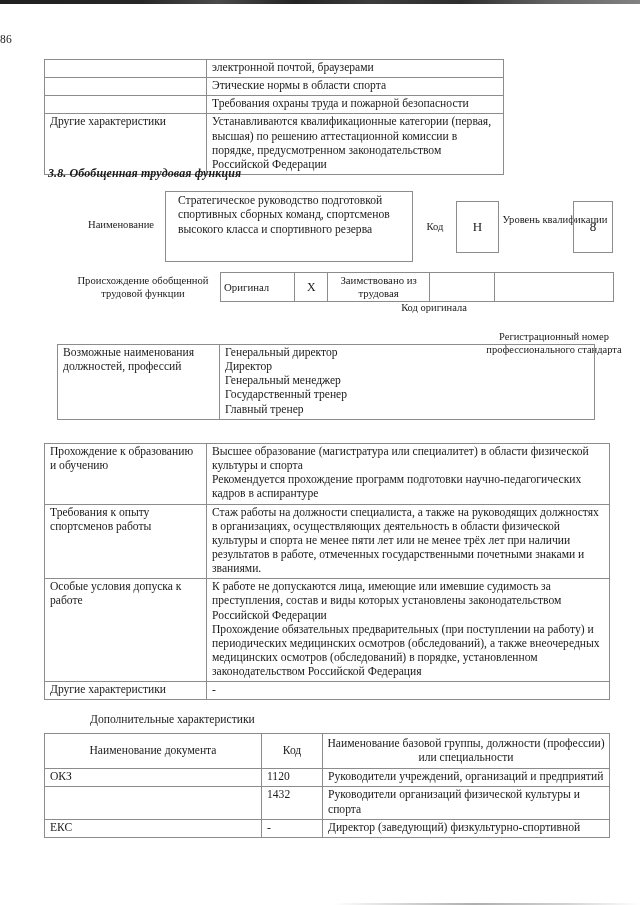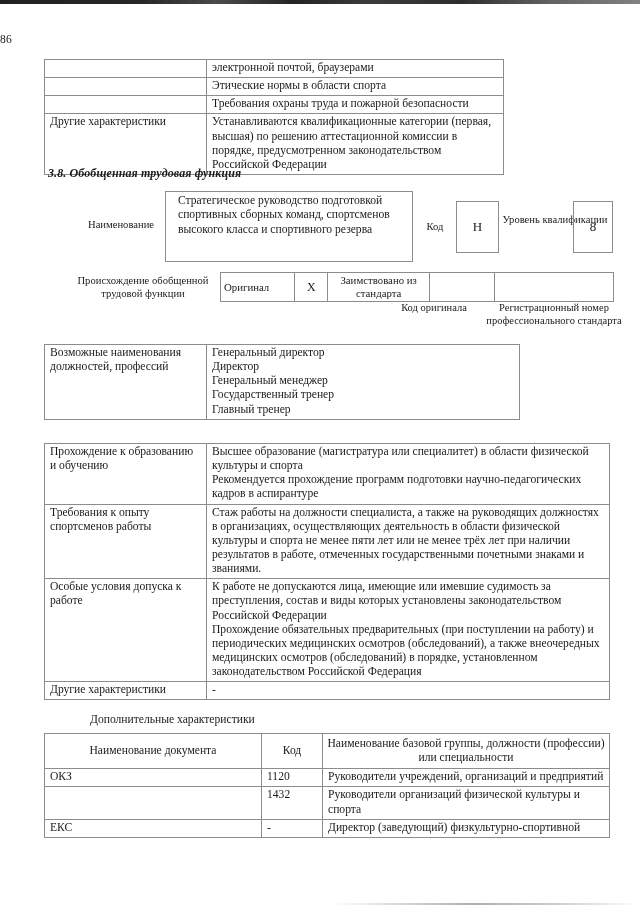--- a/index.html
+++ b/index.html
@@ -147,27 +147,27 @@
   .origin-table td.orig-code { width: 76px; }
   .origin-table td.orig-regnum { width: 148px; }
   .origin-caption {
     position: absolute;
     font-size: 10.5px;
     text-align: center;
     line-height: 1.25;
     top: 31px;
   }
   #caption-code-original { left: 352px; width: 76px; }
-  #caption-reg-number { left: 430px; width: 160px; }
+  #caption-reg-number { left: 430px; width: 160px; margin-top: 29px; }
 
   
   #table-job-titles {
     top: 344px;
-    left: 44px;
-    width: 476px;
+    left: 57px;
+    width: 538px;
   }
   #table-job-titles .c1 { width: 152px; }
   #table-job-titles .titles-list { margin: 0; padding: 0; list-style: none; }
   #table-job-titles .titles-list li { line-height: 1.22; }
 
   
   #table-requirements {
     top: 443px;
     left: 44px;
     width: 566px;
@@ -239,21 +239,21 @@
 </div>
 
 <div class="origin-block">
   <div class="side-label" id="origin-label">Происхождение обобщенной трудовой функции</div>
 
   <table class="origin-table">
     <tbody>
       <tr>
         <td class="orig-name">Оригинал</td>
         <td class="orig-mark">X</td>
-        <td class="orig-borrowed">Заимствовано из стандарта</td>
+        <td class="orig-borrowed">Заимствовано из трудовая</td>
         <td class="orig-code"></td>
         <td class="orig-regnum"></td>
       </tr>
     </tbody>
   </table>
 
   <div class="origin-caption" id="caption-code-original">Код оригинала</div>
   <div class="origin-caption" id="caption-reg-number">Регистрационный номер профессионального стандарта</div>
 </div>
 

